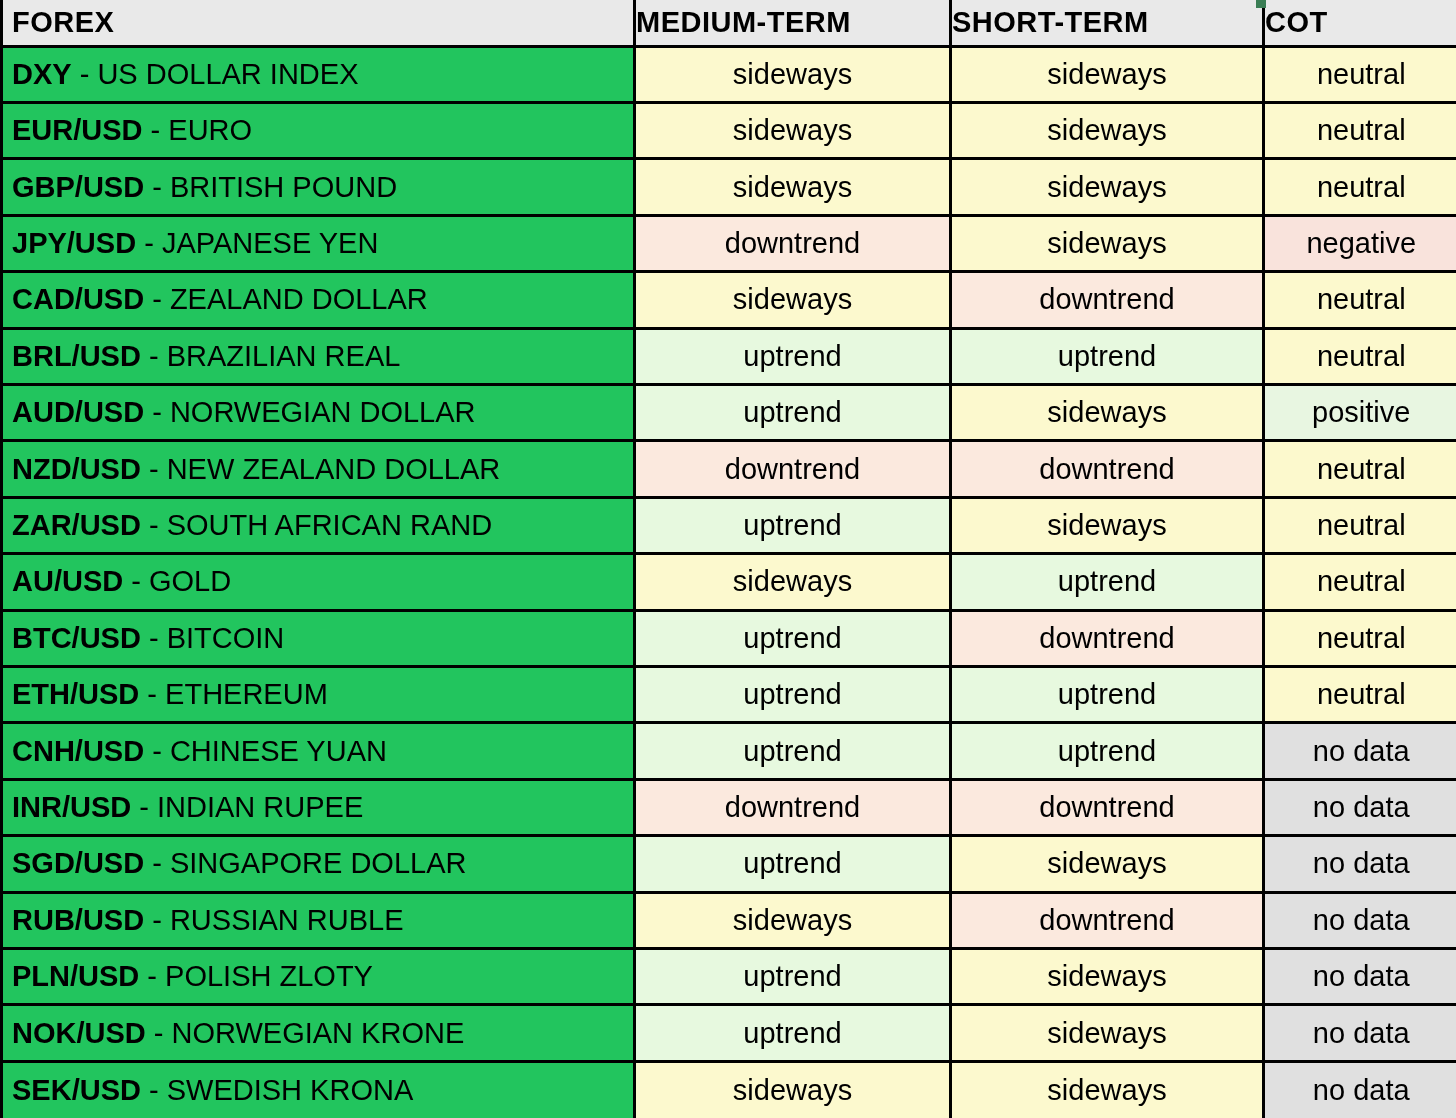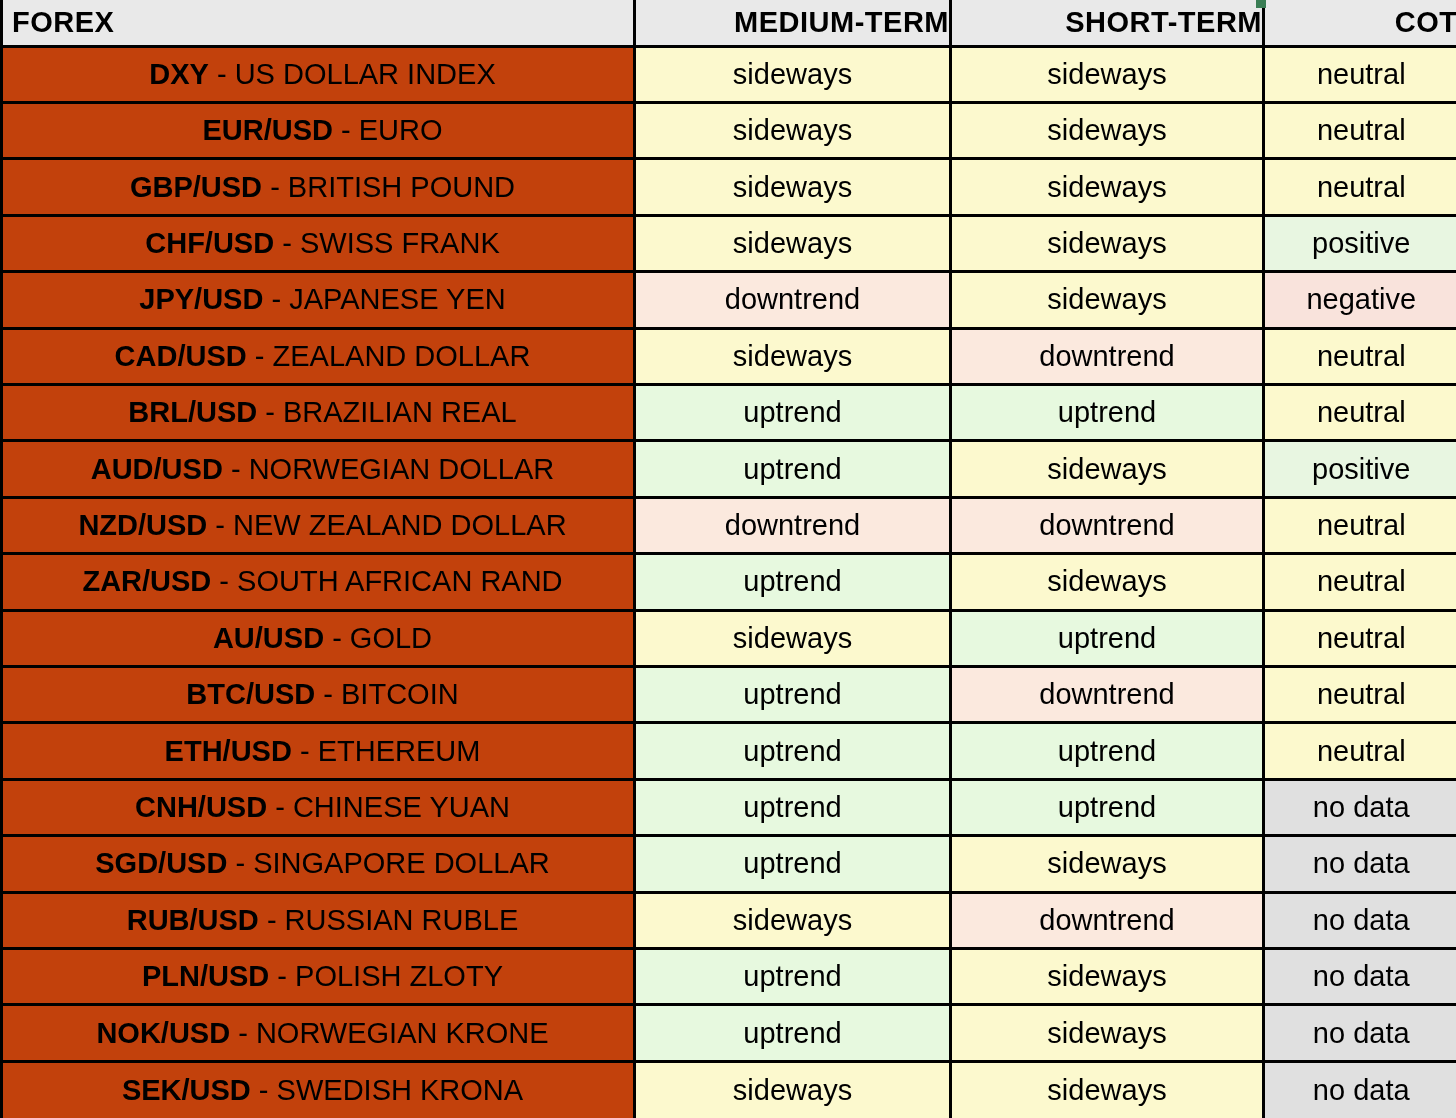--- a/index.html
+++ b/index.html
@@ -34,30 +34,30 @@
   .forex tbody tr:last-child td { border-bottom: none; }
 
   .forex thead tr { height: 46px; }
   .forex tbody tr { height: 48px; }
 
   .forex th {
     background: var(--header_bg);
     font-weight: bold;
     font-size: 29px;
     letter-spacing: 0.5px;
-    text-align: right;
+    text-align: left;
   }
   .forex th.first {
     text-align: left;
     padding-left: 9px;
   }
   td.pair {
-    background: #c2410c;
+    background: #22c55e;
     font-size: 29px;
-    text-align: center;
+    text-align: left;
     padding-left: 9px;
   }
   td.pair .sym { font-weight: bold; }
   td.val {
     font-size: 29px;
     text-align: center;
   }
   .sheet-handle {
     position: absolute;
     left: 1256px;
@@ -109,68 +109,60 @@
 
   <tr>
     <td class="pair">
       <span class="sym">GBP/USD</span><span class="nm"> - BRITISH POUND</span>
     </td>
     <td class="val" style="background: var(--sideways);">sideways</td>
     <td class="val" style="background: var(--sideways);">sideways</td>
     <td class="val" style="background: var(--neutral);">neutral</td>
   </tr>
 
-  <tr>
-    <td class="pair">
-      <span class="sym">CHF/USD</span><span class="nm"> - SWISS FRANK</span>
-    </td>
-    <td class="val" style="background: var(--sideways);">sideways</td>
+
+  <tr>
+    <td class="pair">
+      <span class="sym">JPY/USD</span><span class="nm"> - JAPANESE YEN</span>
+    </td>
+    <td class="val" style="background: var(--downtrend);">downtrend</td>
+    <td class="val" style="background: var(--sideways);">sideways</td>
+    <td class="val" style="background: var(--negative);">negative</td>
+  </tr>
+
+  <tr>
+    <td class="pair">
+      <span class="sym">CAD/USD</span><span class="nm"> - ZEALAND DOLLAR</span>
+    </td>
+    <td class="val" style="background: var(--sideways);">sideways</td>
+    <td class="val" style="background: var(--downtrend);">downtrend</td>
+    <td class="val" style="background: var(--neutral);">neutral</td>
+  </tr>
+
+
+  <tr>
+    <td class="pair">
+      <span class="sym">BRL/USD</span><span class="nm"> - BRAZILIAN REAL</span>
+    </td>
+    <td class="val" style="background: var(--uptrend);">uptrend</td>
+    <td class="val" style="background: var(--uptrend);">uptrend</td>
+    <td class="val" style="background: var(--neutral);">neutral</td>
+  </tr>
+
+  <tr>
+    <td class="pair">
+      <span class="sym">AUD/USD</span><span class="nm"> - NORWEGIAN DOLLAR</span>
+    </td>
+    <td class="val" style="background: var(--uptrend);">uptrend</td>
     <td class="val" style="background: var(--sideways);">sideways</td>
     <td class="val" style="background: var(--positive);">positive</td>
   </tr>
 
   <tr>
     <td class="pair">
-      <span class="sym">JPY/USD</span><span class="nm"> - JAPANESE YEN</span>
-    </td>
-    <td class="val" style="background: var(--downtrend);">downtrend</td>
-    <td class="val" style="background: var(--sideways);">sideways</td>
-    <td class="val" style="background: var(--negative);">negative</td>
-  </tr>
-
-  <tr>
-    <td class="pair">
-      <span class="sym">CAD/USD</span><span class="nm"> - ZEALAND DOLLAR</span>
-    </td>
-    <td class="val" style="background: var(--sideways);">sideways</td>
-    <td class="val" style="background: var(--downtrend);">downtrend</td>
-    <td class="val" style="background: var(--neutral);">neutral</td>
-  </tr>
-
-
-  <tr>
-    <td class="pair">
-      <span class="sym">BRL/USD</span><span class="nm"> - BRAZILIAN REAL</span>
-    </td>
-    <td class="val" style="background: var(--uptrend);">uptrend</td>
-    <td class="val" style="background: var(--uptrend);">uptrend</td>
-    <td class="val" style="background: var(--neutral);">neutral</td>
-  </tr>
-
-  <tr>
-    <td class="pair">
-      <span class="sym">AUD/USD</span><span class="nm"> - NORWEGIAN DOLLAR</span>
-    </td>
-    <td class="val" style="background: var(--uptrend);">uptrend</td>
-    <td class="val" style="background: var(--sideways);">sideways</td>
-    <td class="val" style="background: var(--positive);">positive</td>
-  </tr>
-
-  <tr>
-    <td class="pair">
       <span class="sym">NZD/USD</span><span class="nm"> - NEW ZEALAND DOLLAR</span>
     </td>
     <td class="val" style="background: var(--downtrend);">downtrend</td>
     <td class="val" style="background: var(--downtrend);">downtrend</td>
     <td class="val" style="background: var(--neutral);">neutral</td>
   </tr>
 
   <tr>
     <td class="pair">
       <span class="sym">ZAR/USD</span><span class="nm"> - SOUTH AFRICAN RAND</span>
@@ -209,20 +201,28 @@
 
   <tr>
     <td class="pair">
       <span class="sym">CNH/USD</span><span class="nm"> - CHINESE YUAN</span>
     </td>
     <td class="val" style="background: var(--uptrend);">uptrend</td>
     <td class="val" style="background: var(--uptrend);">uptrend</td>
     <td class="val" style="background: var(--no_data);">no data</td>
   </tr>
 
+  <tr>
+    <td class="pair">
+      <span class="sym">INR/USD</span><span class="nm"> - INDIAN RUPEE</span>
+    </td>
+    <td class="val" style="background: var(--downtrend);">downtrend</td>
+    <td class="val" style="background: var(--downtrend);">downtrend</td>
+    <td class="val" style="background: var(--no_data);">no data</td>
+  </tr>
 
   <tr>
     <td class="pair">
       <span class="sym">SGD/USD</span><span class="nm"> - SINGAPORE DOLLAR</span>
     </td>
     <td class="val" style="background: var(--uptrend);">uptrend</td>
     <td class="val" style="background: var(--sideways);">sideways</td>
     <td class="val" style="background: var(--no_data);">no data</td>
   </tr>
 

